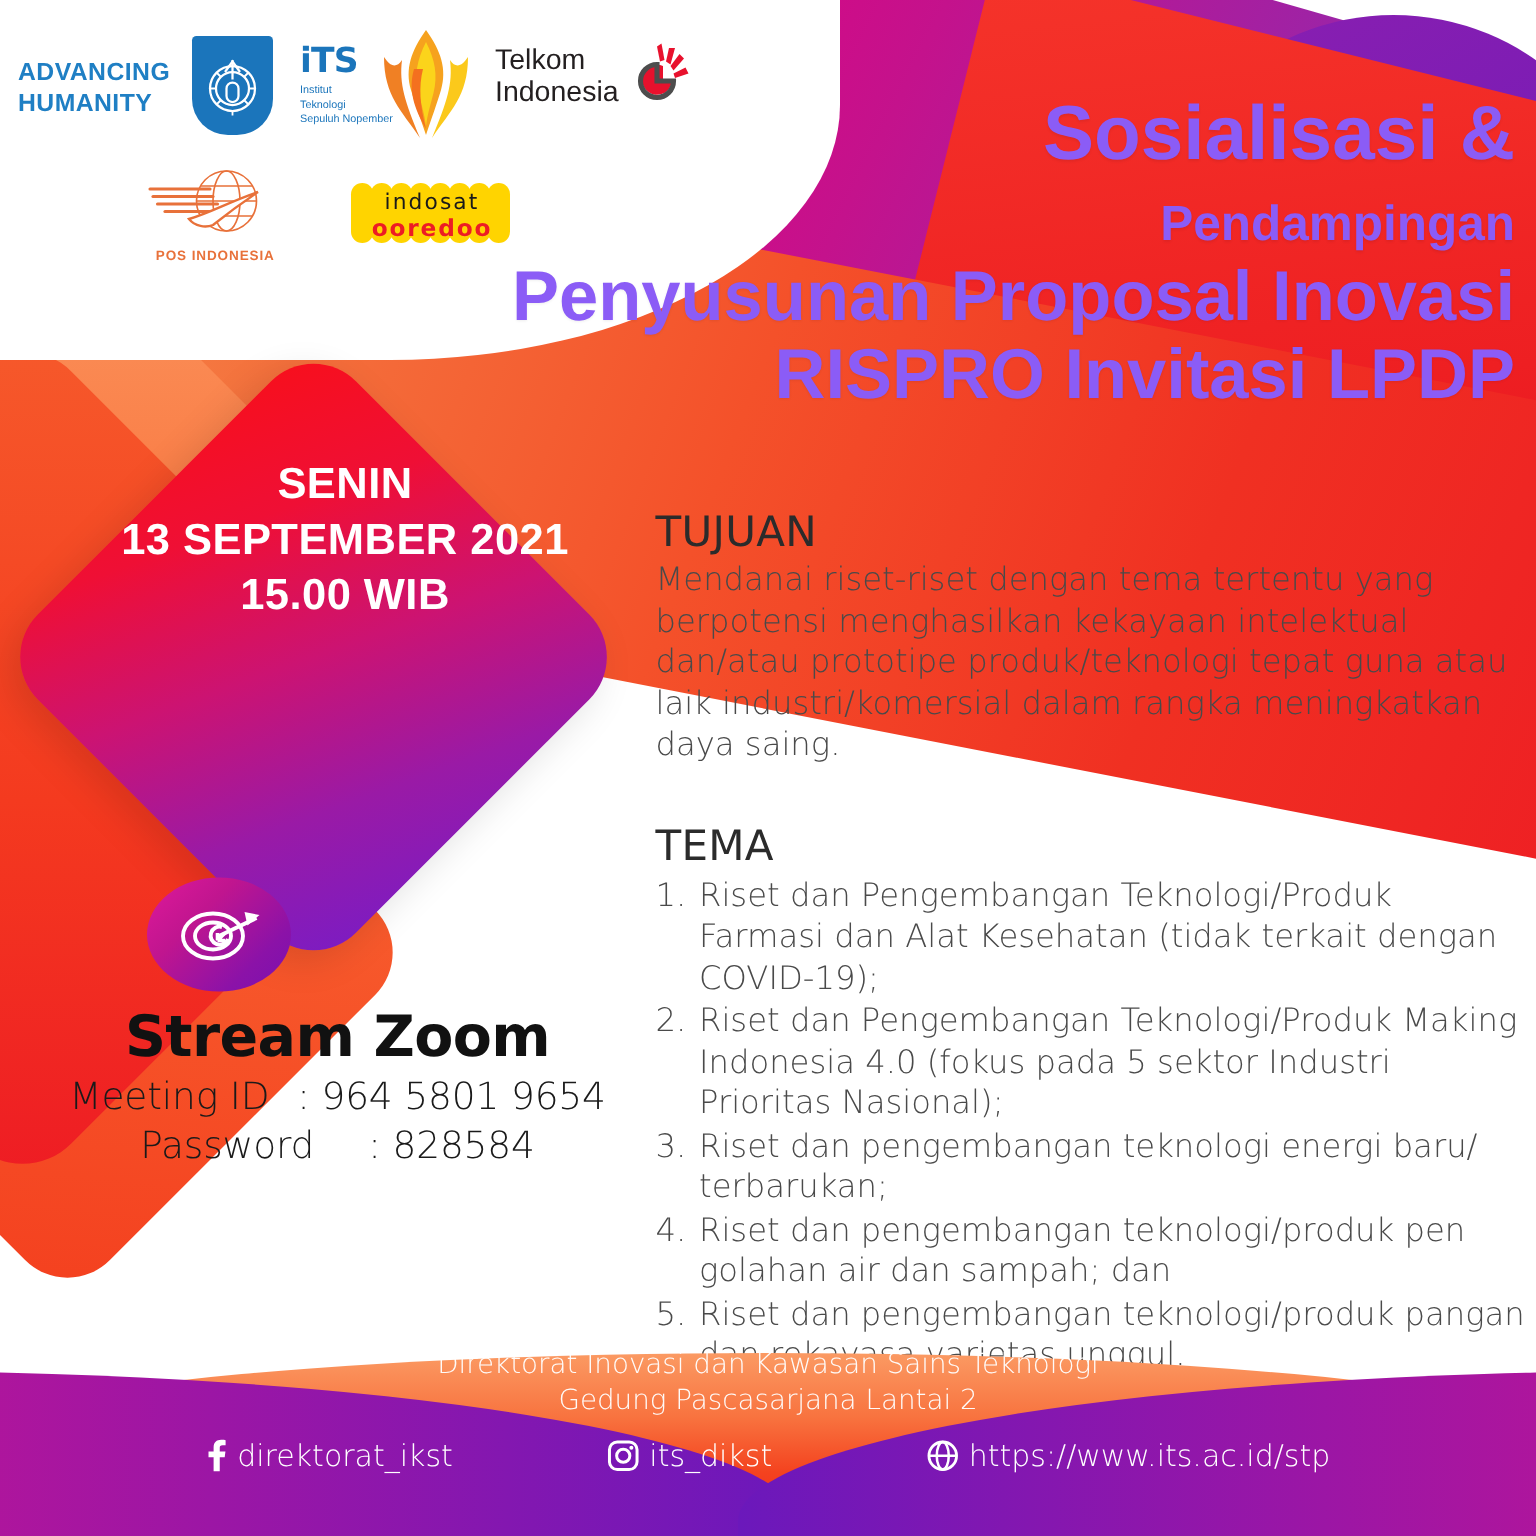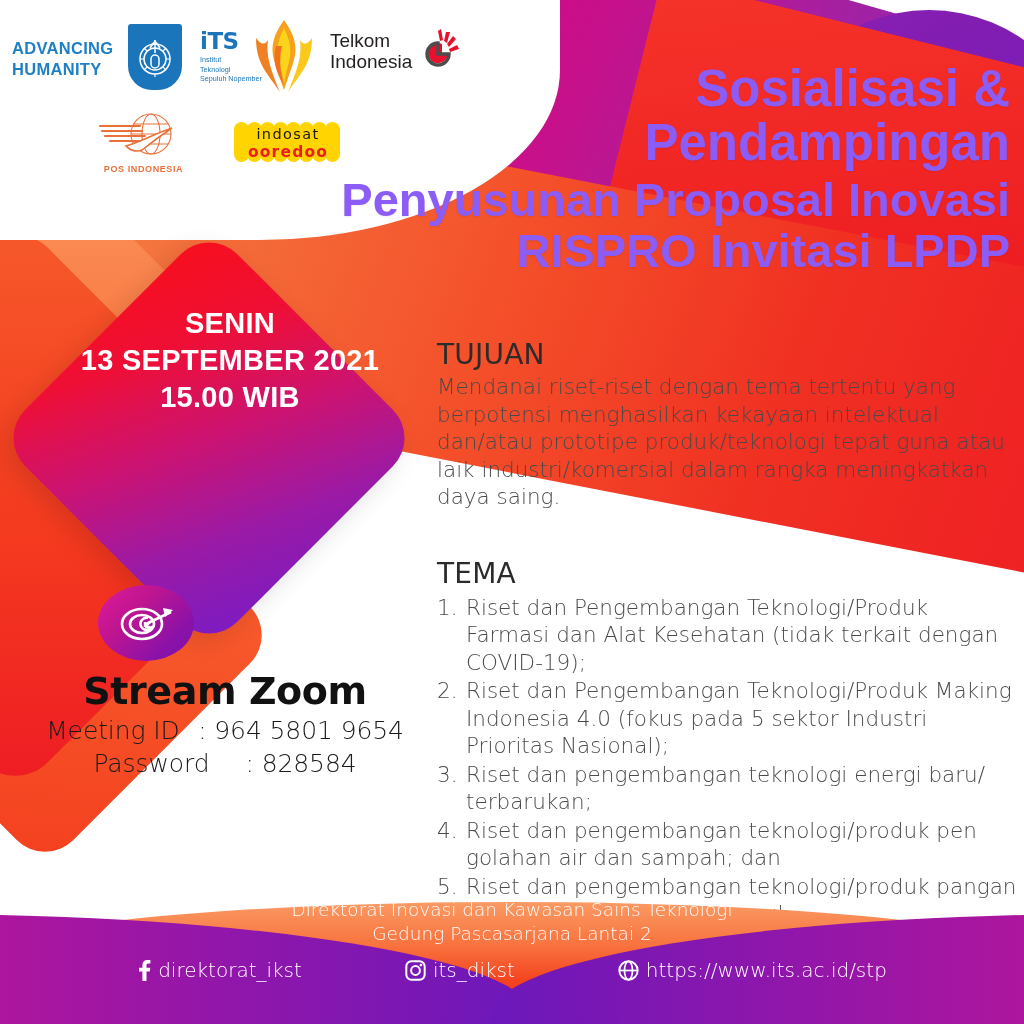--- a/index.html
+++ b/index.html
@@ -83,21 +83,21 @@
   .date-text .d2{font-size:29px;}
   .date-text .d3{font-size:29px;}
 
   
   .title{
     position:absolute;top:62px;right:14px;width:820px;text-align:right;
     color:#8b5cf6;font-weight:bold;line-height:1.05;
     text-shadow:0 1px 2px rgba(0,0,0,.07);
   }
   .title .l1{font-size:51px;display:block;}
-  .title .l2{font-size:51px;display:block;margin-top:0;}
+  .title .l2{font-size:33px;display:block;margin-top:16px;}
   .title .l3{font-size:47px;display:block;margin-top:6px;}
   .title .l4{font-size:47px;display:block;margin-top:2px;}
 
   
   .logos{position:absolute;top:0;left:0;width:470px;height:190px;}
   .logo{position:absolute;}
   .adv{left:12px;top:38px;color:#1f7fc4;font-weight:bold;font-size:16.5px;line-height:1.25;letter-spacing:.3px;text-align:left;width:108px;}
   .its{left:128px;top:24px;display:flex;align-items:center;gap:18px;}
   .its-shield{width:54px;height:66px;background:#1b75bb;border-radius:3px 3px 24px 24px;position:relative;display:flex;align-items:center;justify-content:center;}
   .its-shield svg{display:block;}
@@ -108,21 +108,21 @@
   .telkom{left:330px;top:28px;display:flex;align-items:center;gap:4px;}
   .telkom-txt{font-size:19px;color:#231f20;line-height:1.12;font-family:"Liberation Sans",sans-serif;}
   .pos{left:96px;top:112px;text-align:center;}
   .pos-label{font-size:9px;font-weight:bold;color:#e8713a;letter-spacing:.6px;margin-top:1px;}
   .indosat{left:232px;top:118px;}
 
   
   .content{position:absolute;left:437px;top:338px;width:580px;color:#3a3a3a;}
   .sec-head{font-size:28px;color:#2b2b2b;font-weight:normal;letter-spacing:.2px;margin:0 0 2px 0;font-family:"DejaVu Sans",sans-serif;}
   .sec-body{font-size:21.5px;line-height:1.28;color:#4a4a4a;font-family:"DejaVu Sans",sans-serif;font-weight:300;}
-  .tema-wrap{margin-top:46px;}
+  .tema-wrap{margin-top:36px;}
   ol.tema{margin:4px 0 0 0;padding:0;list-style:none;}
   ol.tema li{display:flex;gap:7px;font-size:21.5px;line-height:1.28;color:#4a4a4a;margin-bottom:1px;font-family:"DejaVu Sans",sans-serif;font-weight:300;}
   ol.tema li .num{flex:0 0 auto;width:22px;text-align:left;}
   ol.tema li .txt{flex:1 1 auto;}
 
   
   .zoom-block{position:absolute;left:40px;top:585px;width:370px;}
   .zoom-icon{width:96px;height:76px;border-radius:50%;margin:0 auto 8px 58px;
     background:linear-gradient(135deg,#e0199a 0%,#c0158f 35%,#8b12a8 75%,#7a10b0 100%);
     display:flex;align-items:center;justify-content:center;}

